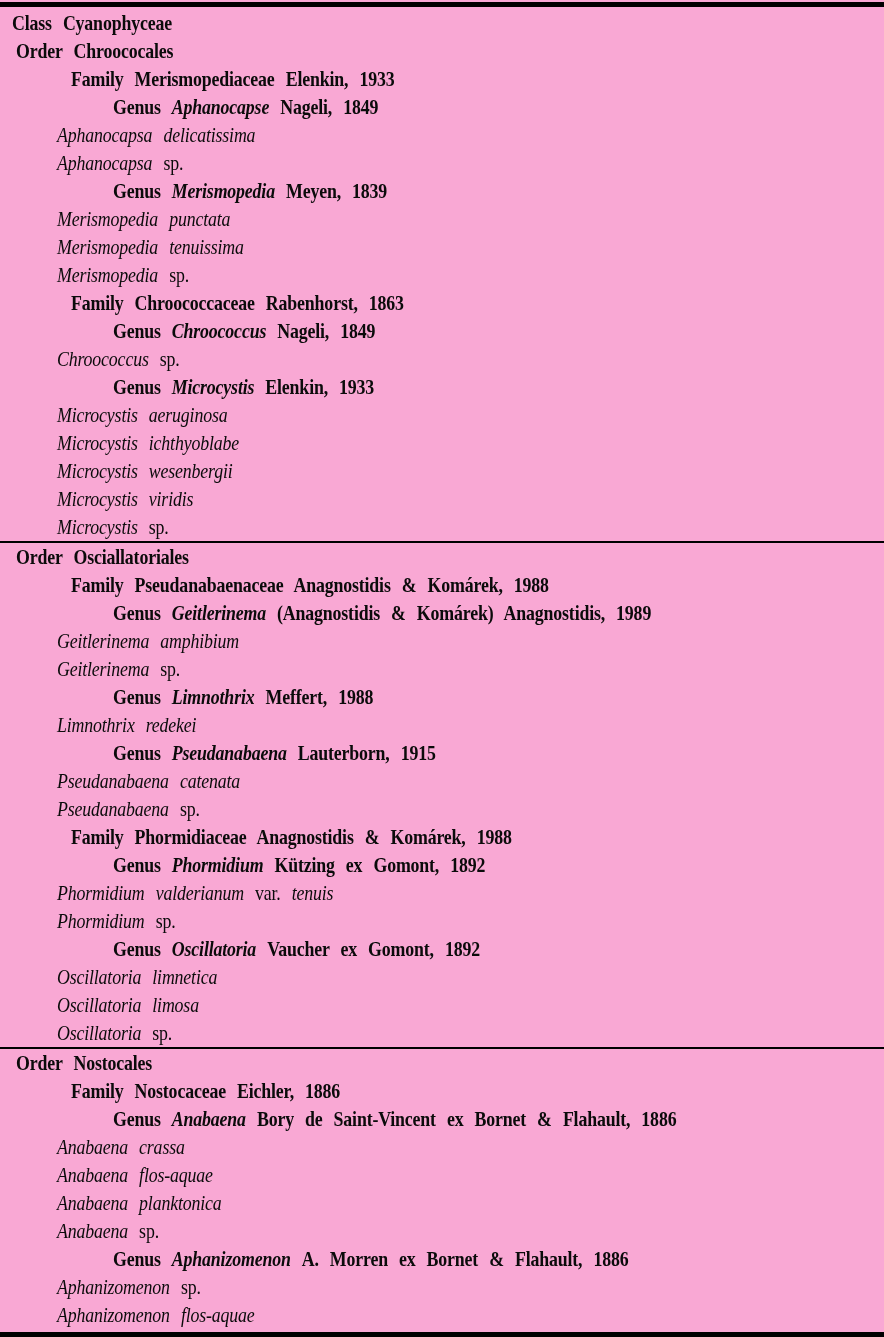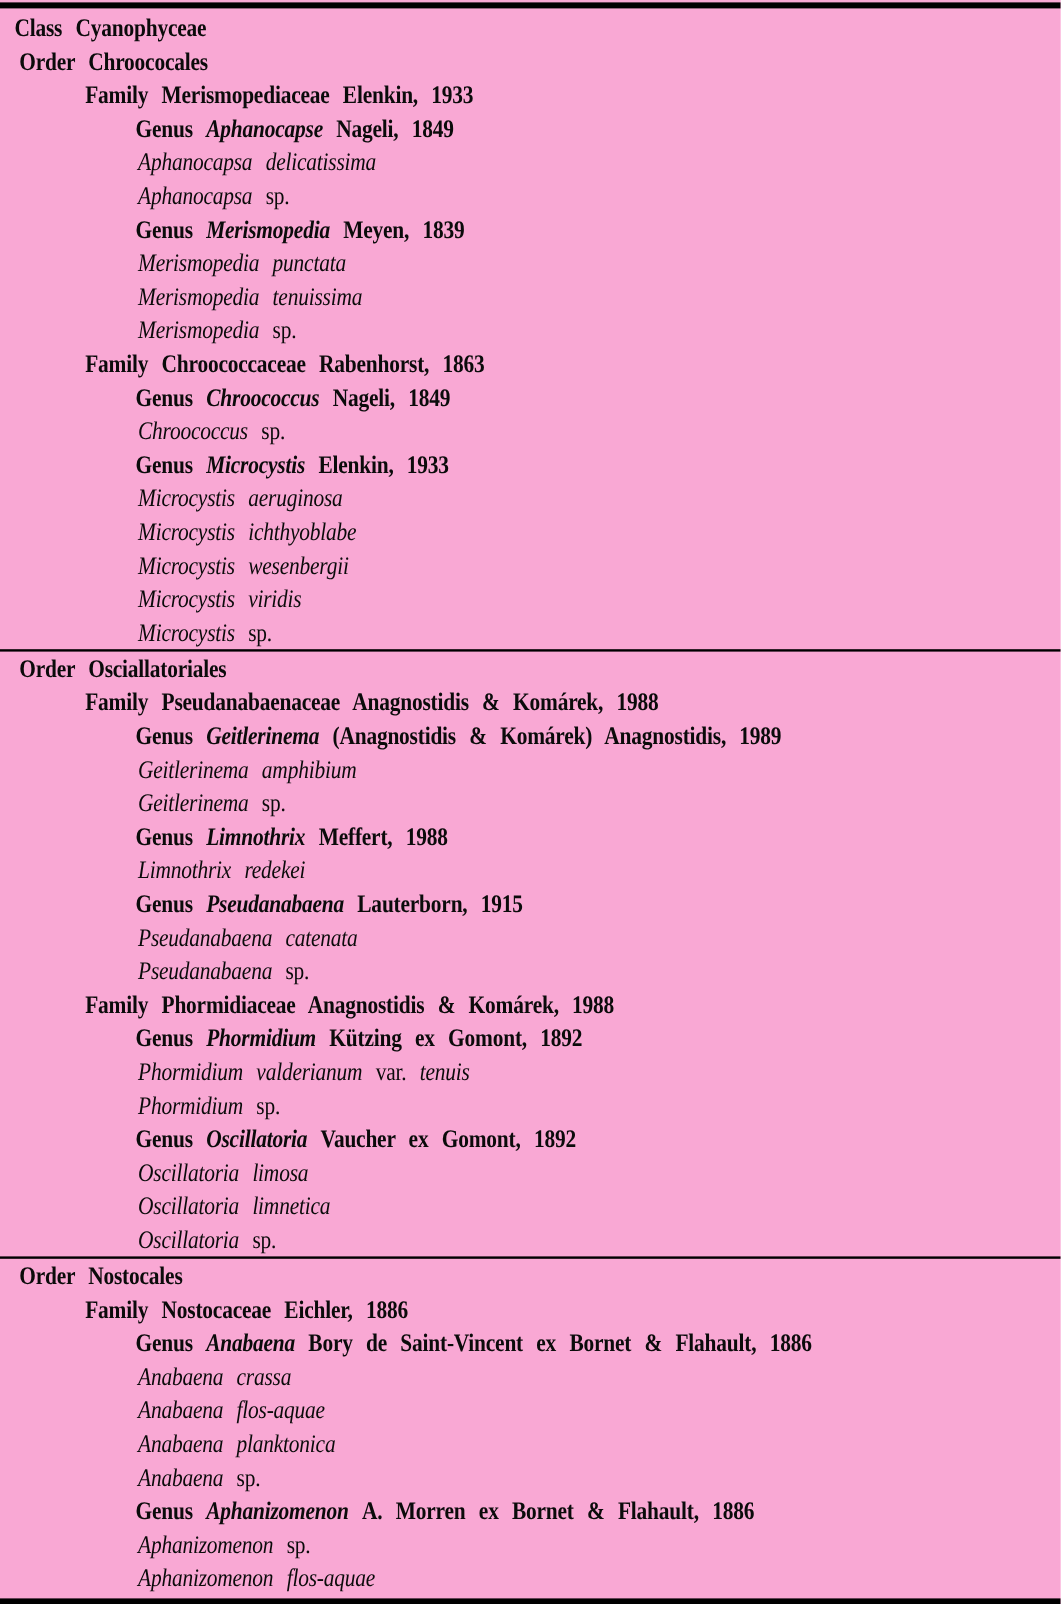--- a/index.html
+++ b/index.html
@@ -33,21 +33,21 @@
     display: inline-block;
     transform: scaleX(0.85);
     transform-origin: 0 50%;
     word-spacing: 0.38em;
     letter-spacing: -0.2px;
   }
   .level-class   { padding-left: 12px; }
   .level-order   { padding-left: 16px; }
   .level-family  { padding-left: 71px; }
   .level-genus   { padding-left: 113px; }
-  .level-species { padding-left: 100px; margin-left: 15px; }
+  .level-species { padding-left: 57px; }
   .seg-b  { font-weight: bold; font-style: normal; }
   .seg-bi { font-weight: bold; font-style: italic; }
   .seg-i  { font-weight: normal; font-style: italic; }
   .seg-r  { font-weight: normal; font-style: normal; }
   .divider {
     height: 0;
     border-top: 2px solid #000000;
     margin: 0;
   }
 </style>
@@ -85,22 +85,22 @@
         <div class="row level-genus"><span class="txt"><span class="seg-b">Genus</span> <span class="seg-bi">Limnothrix</span> <span class="seg-b">Meffert, 1988</span></span></div>
         <div class="row level-species"><span class="txt"><span class="seg-i">Limnothrix redekei</span></span></div>
         <div class="row level-genus"><span class="txt"><span class="seg-b">Genus</span> <span class="seg-bi">Pseudanabaena</span> <span class="seg-b">Lauterborn, 1915</span></span></div>
         <div class="row level-species"><span class="txt"><span class="seg-i">Pseudanabaena catenata</span></span></div>
         <div class="row level-species"><span class="txt"><span class="seg-i">Pseudanabaena</span> <span class="seg-r">sp.</span></span></div>
         <div class="row level-family"><span class="txt"><span class="seg-b">Family Phormidiaceae Anagnostidis &amp; Komárek, 1988</span></span></div>
         <div class="row level-genus"><span class="txt"><span class="seg-b">Genus</span> <span class="seg-bi">Phormidium</span> <span class="seg-b">Kützing ex Gomont, 1892</span></span></div>
         <div class="row level-species"><span class="txt"><span class="seg-i">Phormidium valderianum</span> <span class="seg-r">var.</span> <span class="seg-i">tenuis</span></span></div>
         <div class="row level-species"><span class="txt"><span class="seg-i">Phormidium</span> <span class="seg-r">sp.</span></span></div>
         <div class="row level-genus"><span class="txt"><span class="seg-b">Genus</span> <span class="seg-bi">Oscillatoria</span> <span class="seg-b">Vaucher ex Gomont, 1892</span></span></div>
+        <div class="row level-species"><span class="txt"><span class="seg-i">Oscillatoria limnetica</span></span></div>
         <div class="row level-species"><span class="txt"><span class="seg-i">Oscillatoria limosa</span></span></div>
-        <div class="row level-species"><span class="txt"><span class="seg-i">Oscillatoria limnetica</span></span></div>
         <div class="row level-species"><span class="txt"><span class="seg-i">Oscillatoria</span> <span class="seg-r">sp.</span></span></div>
         <div class="divider"></div>
         <div class="row level-order"><span class="txt"><span class="seg-b">Order Nostocales</span></span></div>
         <div class="row level-family"><span class="txt"><span class="seg-b">Family Nostocaceae Eichler, 1886</span></span></div>
         <div class="row level-genus"><span class="txt"><span class="seg-b">Genus</span> <span class="seg-bi">Anabaena</span> <span class="seg-b">Bory de Saint-Vincent ex Bornet &amp; Flahault, 1886</span></span></div>
         <div class="row level-species"><span class="txt"><span class="seg-i">Anabaena crassa</span></span></div>
         <div class="row level-species"><span class="txt"><span class="seg-i">Anabaena flos-aquae</span></span></div>
         <div class="row level-species"><span class="txt"><span class="seg-i">Anabaena planktonica</span></span></div>
         <div class="row level-species"><span class="txt"><span class="seg-i">Anabaena</span> <span class="seg-r">sp.</span></span></div>
         <div class="row level-genus"><span class="txt"><span class="seg-b">Genus</span> <span class="seg-bi">Aphanizomenon</span> <span class="seg-b">A. Morren ex Bornet &amp; Flahault, 1886</span></span></div>

